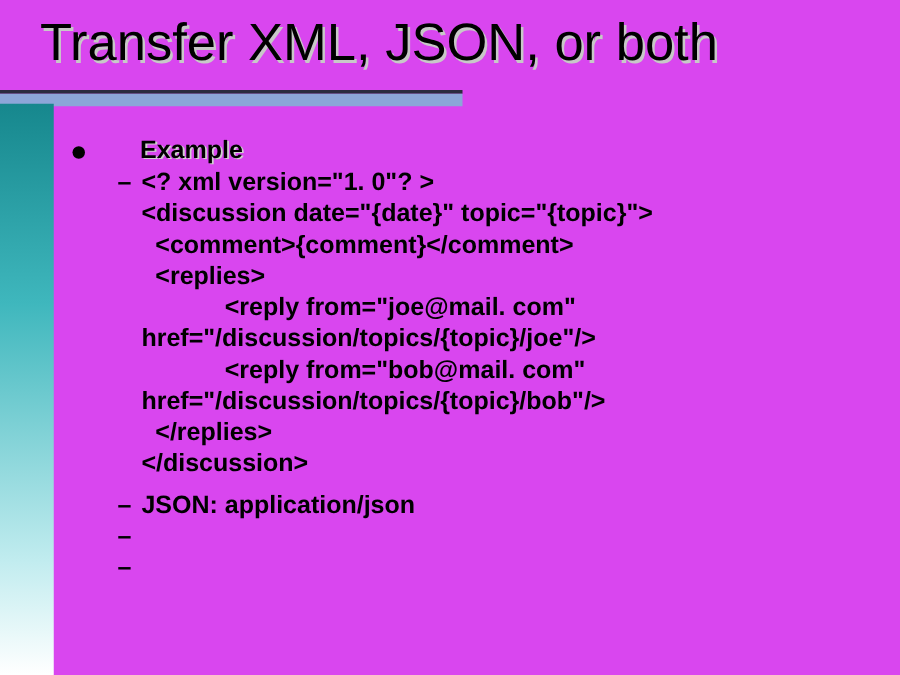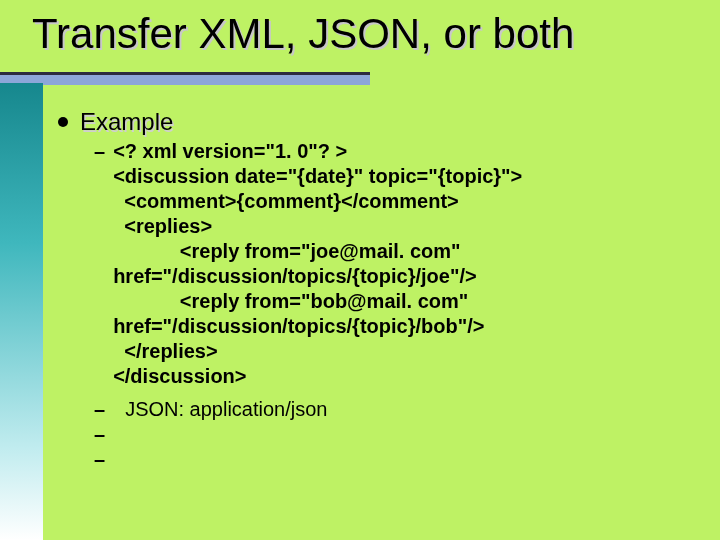--- a/index.html
+++ b/index.html
@@ -8,21 +8,21 @@
     width: 720px;
     height: 540px;
     background: #ffffff;
     font-family: Arial, "Helvetica Neue", Helvetica, sans-serif;
     overflow: hidden;
   }
   .slide {
     position: relative;
     width: 720px;
     height: 540px;
-    background: #bef264;
+    background: #d946ef;
   }
   
   .accent-bar {
     position: absolute;
     left: 0;
     top: 83px;
     width: 43px;
     height: 457px;
     background: linear-gradient(to bottom, #16878d 0%, #3fb7bd 35%, #c1ecef 80%, #ffffff 100%);
   }
@@ -68,24 +68,25 @@
   .l1 .dot {
     width: 10px;
     height: 10px;
     border-radius: 50%;
     background: #000000;
     margin-top: 9px;
     margin-right: 12px;
     flex: 0 0 auto;
   }
   .l1 .lbl {
-    font-size: 24px;
-    font-weight: 400;
+    font-size: 20px;
+    font-weight: 700;
     line-height: 1.2;
     text-shadow: 1.5px 1.5px 0 #cfcfcf;
+    margin-left: 32px;
   }
   .l2 {
     display: flex;
     align-items: flex-start;
     margin-left: 36px;
     margin-bottom: 0;
   }
   .l2 .dash {
     font-size: 20px;
     font-weight: 700;
@@ -94,23 +95,22 @@
     flex: 0 0 auto;
   }
   .l2 .txt {
     font-size: 20px;
     font-weight: 700;
     line-height: 1.25;
     white-space: pre;
   }
   .l2 .txt-wrap {
     font-size: 20px;
-    font-weight: 400;
+    font-weight: 700;
     line-height: 1.25;
-    margin-left: 12px;
   }
   .gap {
     height: 8px;
   }
 </style>
 </head>
 <body>
 
 <div class="slide">
 

